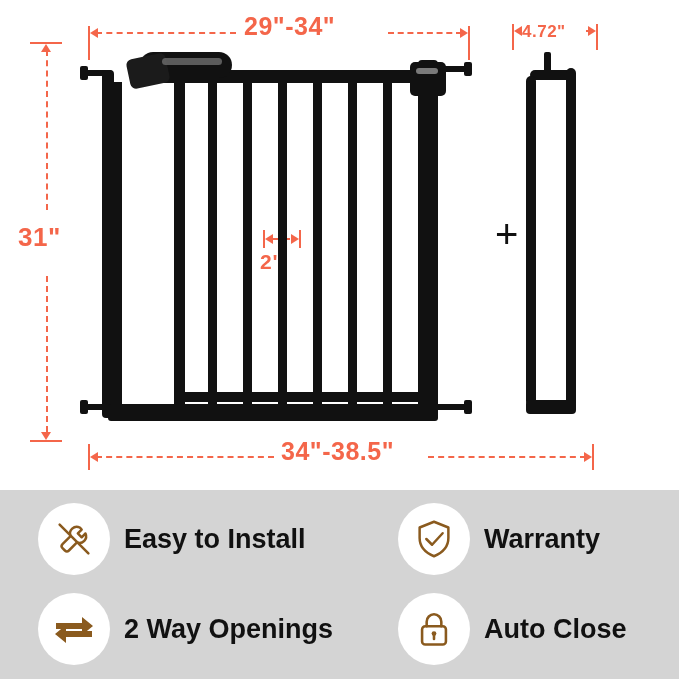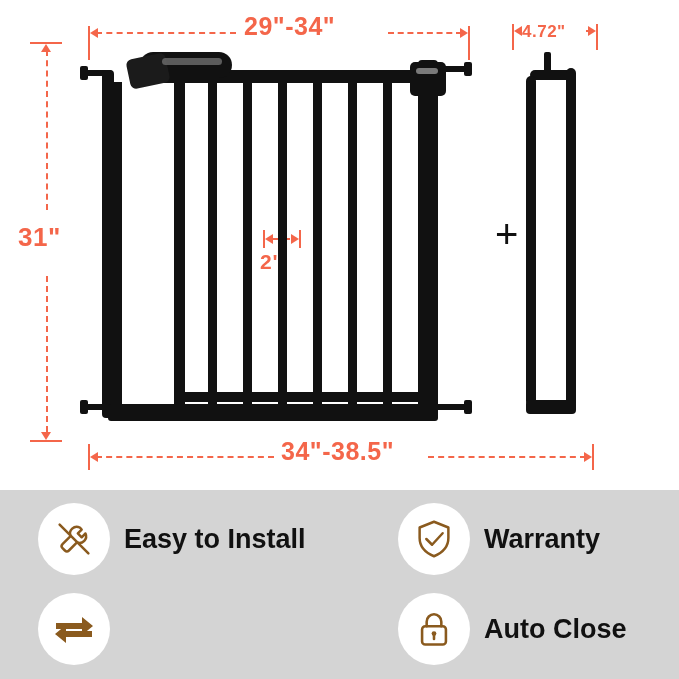--- a/index.html
+++ b/index.html
@@ -332,20 +332,21 @@
 
   <div class="feature" id="feature-2">
     <div class="feature-icon">
       <svg width="48" height="48" viewBox="0 0 48 48" aria-hidden="true">
         <g fill="#8a5a1e">
           <path d="M6 18 h26 v-6 l11 9 -11 9 v-6 H6 z"></path>
           <path d="M42 32 H16 v6 L5 29 16 20 v6 h26 z"></path>
         </g>
       </svg>
     </div>
+    <div class="feature-label">2 Way Openings</div>
   </div>
 
   <div class="feature" id="feature-3">
     <div class="feature-icon">
       <svg width="44" height="44" viewBox="0 0 48 48" aria-hidden="true">
         <g fill="none" stroke="#8a5a1e" stroke-width="2.8" stroke-linecap="round" stroke-linejoin="round">
           <rect x="11" y="21" width="26" height="20" rx="3.5"></rect>
           <path d="M16 21v-5a8 8 0 0 1 16 0v5"></path>
           <circle cx="24" cy="29" r="2.6" fill="#8a5a1e" stroke="none"></circle>
           <line x1="24" y1="31" x2="24" y2="35"></line>

